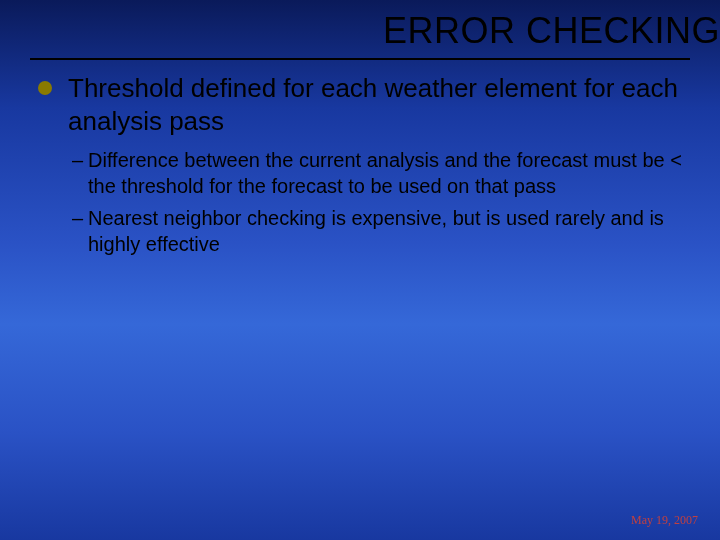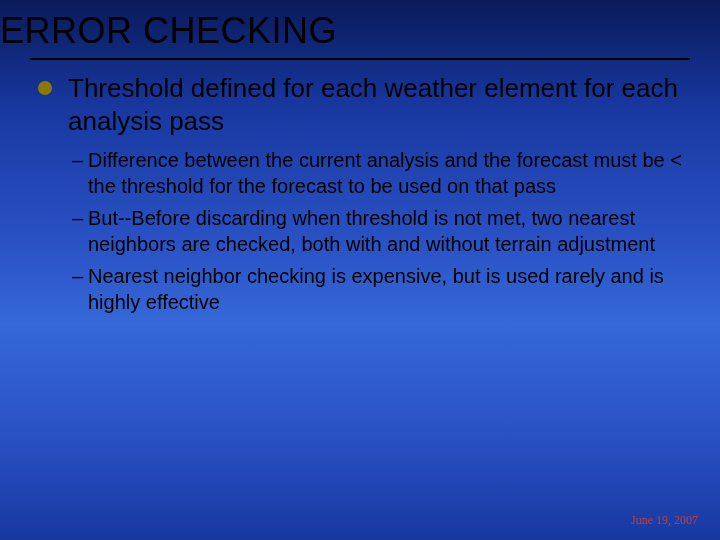--- a/index.html
+++ b/index.html
@@ -4,21 +4,21 @@
 <style>
   * { margin: 0; padding: 0; box-sizing: border-box; }
   html, body { width: 720px; height: 540px; overflow: hidden; }
   body {
     background: linear-gradient(180deg, #0a1a5a 0%, #1838a0 20%, #2a52c5 45%, #3568d8 60%, #2a52c5 80%, #1838a0 100%);
     font-family: Verdana, Geneva, sans-serif;
     color: #000;
     position: relative;
   }
   .title {
-    text-align: left;
+    text-align: right;
     font-size: 36px;
     font-weight: 400;
     padding-top: 10px;
     padding-bottom: 6px;
     font-family: Verdana, sans-serif;
     letter-spacing: 0.5px;
   }
   .divider {
     border: none;
     border-top: 2px solid #000;
@@ -77,18 +77,17 @@
 <h1 class="title">ERROR CHECKING</h1>
 <hr class="divider">
 
 <div class="content">
   <div class="top-bullet">
     <span class="dot"></span>
     <span>Threshold defined for each weather element for each analysis pass</span>
   </div>
   <ul class="sub-list">
     <li class="sub-item">Difference between the current analysis and the forecast must be &lt; the threshold for the forecast to be used on that pass</li>
-    <li class="sub-item">But--Before discarding when threshold is not met, two nearest neighbors are checked, both with and without terrain adjustment</li>
     <li class="sub-item">Nearest neighbor checking is expensive, but is used rarely and is highly effective</li>
   </ul>
 </div>
 
-<div class="footer-date">June 19, 2007</div>
+<div class="footer-date">May 19, 2007</div>
 
 </body></html>

